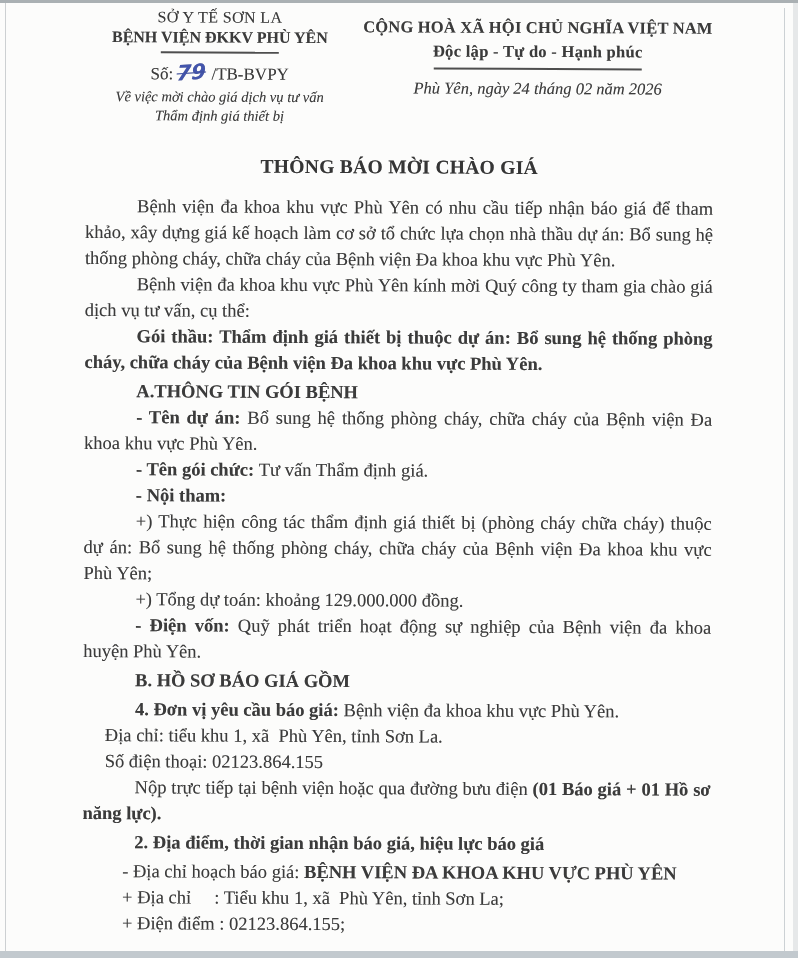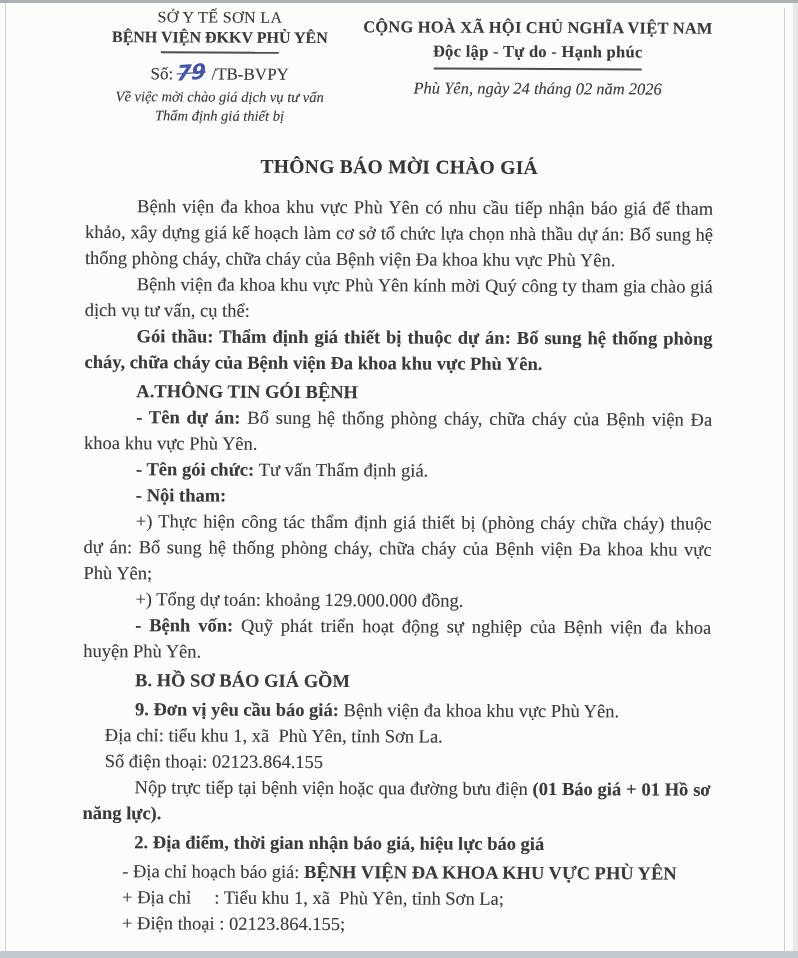--- a/index.html
+++ b/index.html
@@ -87,24 +87,24 @@
 
   <p class="para indent just"><span>Bệnh viện đa khoa khu vực Phù Yên có nhu cầu tiếp nhận báo giá để tham khảo, xây dựng giá kế hoạch làm cơ sở tổ chức lựa chọn nhà thầu dự án: Bổ sung hệ thống phòng cháy, chữa cháy của Bệnh viện Đa khoa khu vực Phù Yên.</span></p>
   <p class="para indent just"><span>Bệnh viện đa khoa khu vực Phù Yên kính mời Quý công ty tham gia chào giá dịch vụ tư vấn, cụ thể:</span></p>
   <p class="para indent just bold"><span>Gói thầu: Thẩm định giá thiết bị thuộc dự án: Bổ sung hệ thống phòng cháy, chữa cháy của Bệnh viện Đa khoa khu vực Phù Yên.</span></p>
   <p class="para indent bold mt"><span>A.THÔNG TIN GÓI BỆNH</span></p>
   <p class="para indent just"><span class="b">- Tên dự án: </span><span>Bổ sung hệ thống phòng cháy, chữa cháy của Bệnh viện Đa khoa khu vực Phù Yên.</span></p>
   <p class="para indent"><span class="b">- Tên gói chức: </span><span>Tư vấn Thẩm định giá.</span></p>
   <p class="para indent bold"><span>- Nội tham:</span></p>
   <p class="para indent just"><span>+) Thực hiện công tác thẩm định giá thiết bị (phòng cháy chữa cháy) thuộc dự án: Bổ sung hệ thống phòng cháy, chữa cháy của Bệnh viện Đa khoa khu vực Phù Yên;</span></p>
   <p class="para indent"><span>+) Tổng dự toán: khoảng 129.000.000 đồng.</span></p>
-  <p class="para indent just"><span class="b">- Bệnh vốn: </span><span>Quỹ phát triển hoạt động sự nghiệp của Bệnh viện đa khoa huyện Phù Yên.</span></p>
+  <p class="para indent just"><span class="b">- Điện vốn: </span><span>Quỹ phát triển hoạt động sự nghiệp của Bệnh viện đa khoa huyện Phù Yên.</span></p>
   <p class="para indent bold mt"><span>B. HỒ SƠ BÁO GIÁ GỒM</span></p>
-  <p class="para indent mt"><span class="b">9. Đơn vị yêu cầu báo giá: </span><span>Bệnh viện đa khoa khu vực Phù Yên.</span></p>
+  <p class="para indent mt"><span class="b">4. Đơn vị yêu cầu báo giá: </span><span>Bệnh viện đa khoa khu vực Phù Yên.</span></p>
   <p class="para sm"><span>Địa chỉ: tiểu khu 1, xã&nbsp; Phù Yên, tỉnh Sơn La.</span></p>
   <p class="para sm"><span>Số điện thoại: 02123.864.155</span></p>
   <p class="para indent just"><span>Nộp trực tiếp tại bệnh viện hoặc qua đường bưu điện </span><span class="b">(01 Báo giá + 01 Hồ sơ năng lực).</span></p>
   <p class="para indent bold mt"><span>2. Địa điểm, thời gian nhận báo giá, hiệu lực báo giá</span></p>
   <p class="para md mt"><span>- Địa chỉ hoạch báo giá: </span><span class="b">BỆNH VIỆN ĐA KHOA KHU VỰC PHÙ YÊN</span></p>
   <p class="para md"><span>+ Địa chỉ&nbsp;&nbsp;&nbsp;&nbsp;&nbsp;: Tiểu khu 1, xã&nbsp; Phù Yên, tỉnh Sơn La;</span></p>
-  <p class="para md"><span>+ Điện thoại : 02123.864.155;</span></p>
+  <p class="para md"><span>+ Điện điểm : 02123.864.155;</span></p>
 
 </div>
 
 </body></html>

